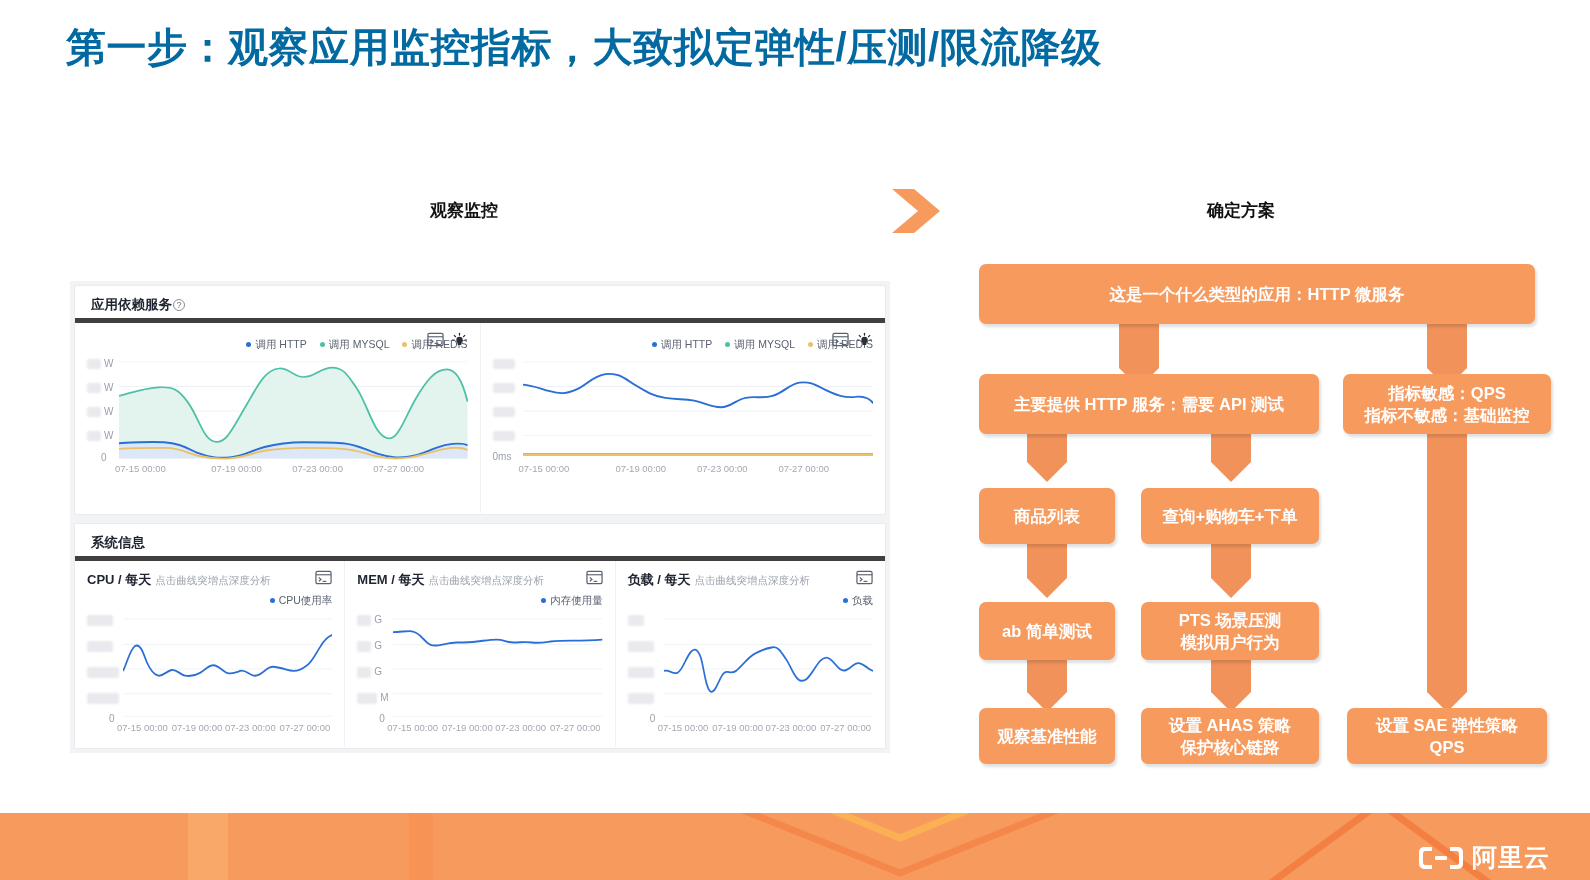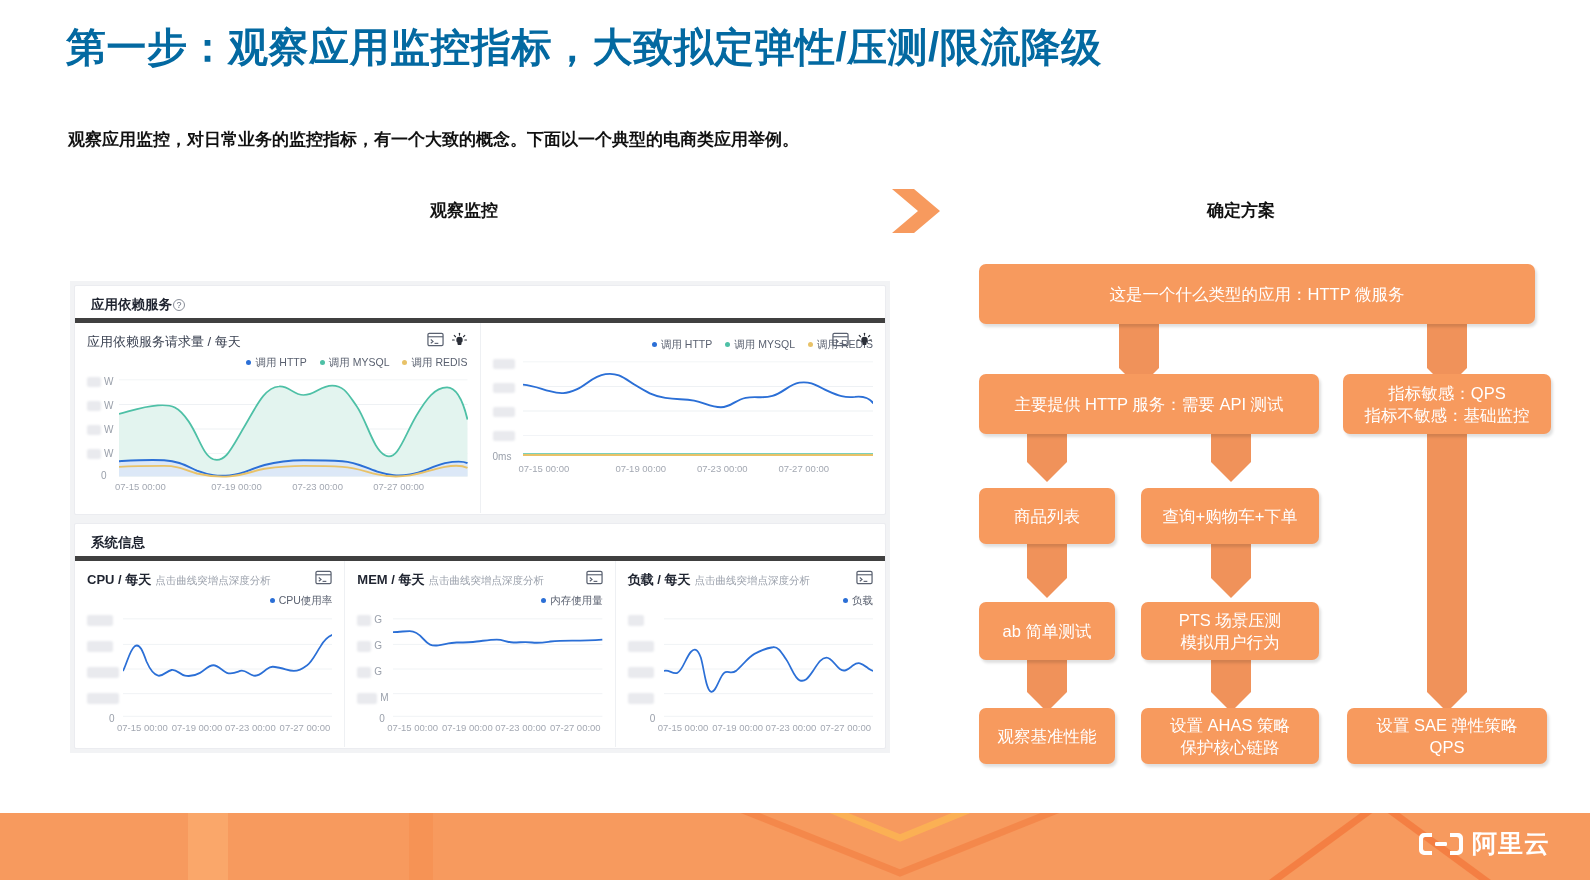--- a/index.html
+++ b/index.html
@@ -84,64 +84,62 @@
   }
   .xaxis {
     position:absolute; left:0; right:0; display:flex;
     font-size:9.5px; color:#a3a8b2; white-space:nowrap;
   }
 
   
   .flow { position:absolute; left:975px; top:260px; width:580px; height:505px; }
   .fbox {
     position:absolute; background:#f79a5e; border-radius:7px; color:#fff;
-    font-weight:400; display:flex; align-items:center; justify-content:center;
+    font-weight:700; display:flex; align-items:center; justify-content:center;
     text-align:center; line-height:1.35; font-size:16.5px;
     box-shadow: 2px 3px 3px rgba(0,0,0,.13);
     padding: 2px 6px;
   }
   .farrow { position:absolute; }
 
   
   .banner {
     position:absolute; left:0; bottom:0; width:1590px; height:67px;
     background:#f79a5e; overflow:hidden;
   }
   .logo {
-    position:absolute; right:40px; top:14px; display:flex; align-items:center; gap:9px;
+    position:absolute; right:40px; top:28px; display:flex; align-items:center; gap:9px;
     color:#fff;
   }
   .logo-mark { width:44px; height:26px; }
   .logo-txt { font-size:25px; font-weight:700; letter-spacing:1px; color:#fff; }
 </style>
 </head>
 <body>
 
 <div class="slide">
 
   <div class="title">第一步：观察应用监控指标，大致拟定弹性/压测/限流降级</div>
-  <div class="subtitle">观察应用监控，对日常业务的监控指标，有一个大致的概念。下面以一个典型的电商类应用举例。</div>
 
   <div class="sec-cap left">观察监控</div>
   <div class="sec-cap right">确定方案</div>
 
   <svg class="big-chevron" viewBox="0 0 60 50">
     <path d="M4 3 L30 25 L4 47 L26 47 L52 25 L26 3 Z" fill="#f79a5e"></path>
   </svg>
 
   <div class="dash">
 
     <div class="card top">
       <div class="card-hd">
         <span>应用依赖服务</span><span class="qmark">?</span>
       </div>
       <div class="split">
 
         <div class="pane">
-          <div class="pane-title">应用依赖服务请求量 / 每天</div>
           <div class="pane-icons">
             <svg class="ic" viewBox="0 0 18 15">
               <rect x="1" y="1" width="16" height="13" rx="1.5" fill="none" stroke="#5a6170" stroke-width="1.3"></rect>
               <line x1="1" y1="4.6" x2="17" y2="4.6" stroke="#5a6170" stroke-width="1.2"></line>
               <path d="M4 7.5 L6.4 9.5 L4 11.5" fill="none" stroke="#5a6170" stroke-width="1.2"></path>
               <line x1="8" y1="11.6" x2="12" y2="11.6" stroke="#5a6170" stroke-width="1.2"></line>
             </svg>
             <svg class="ic" viewBox="0 0 18 15">
               <circle cx="9" cy="8" r="3.4" fill="#2b2f38"></circle>
               <rect x="7" y="11" width="4" height="2.2" rx=".6" fill="#2b2f38"></rect>

